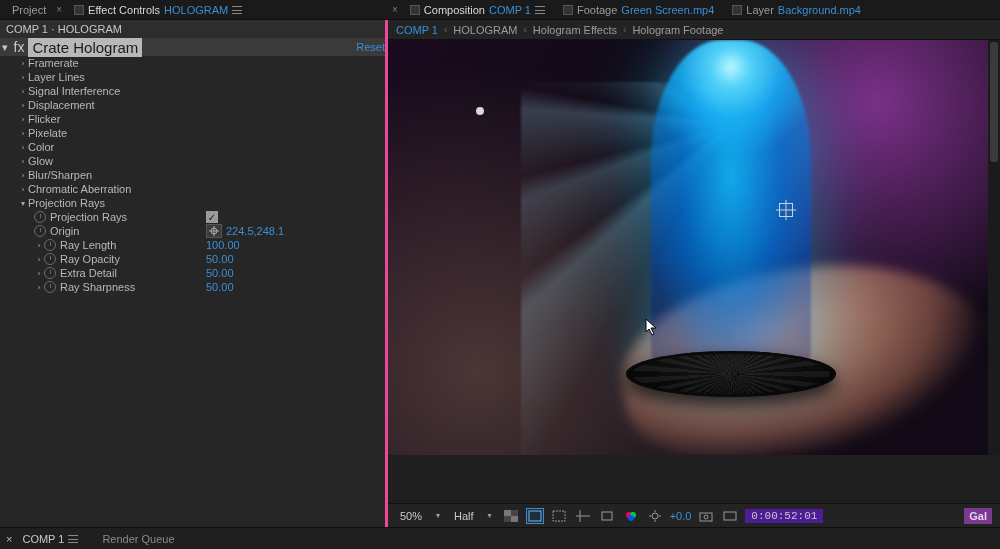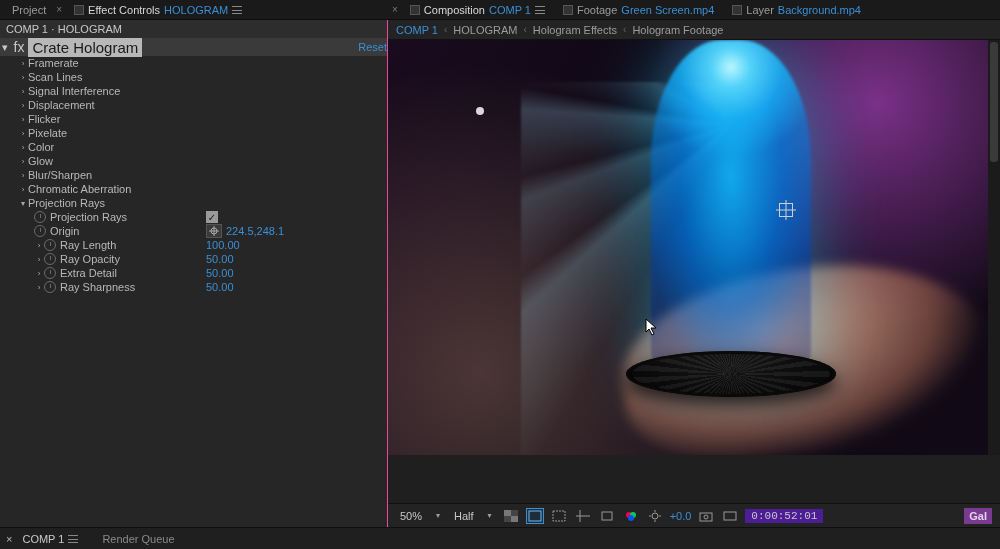--- a/index.html
+++ b/index.html
@@ -12,21 +12,21 @@
   .tabstrip .tab.active { color: #d8d8d8; }
   .tabstrip .x { font-size: 10px; color: #7a7a7a; margin-right: 2px; }
   .tabstrip .box { width: 10px; height: 10px; background: #333; border: 1px solid #555; display:inline-block; }
   .accent { color: #3a8fd6; }
   .menu-lines { display:inline-block; width:10px; height:8px; border-top:1px solid #888; border-bottom:1px solid #888; position:relative; }
   .menu-lines::after { content:""; position:absolute; top:3px; left:0; right:0; border-top:1px solid #888; }
 
   .main-row { flex:1; display:flex; min-height:0; }
 
   
-  .left-pane { width: 388px; background:#262626; display:flex; flex-direction:column; border-right:1px solid #ec4899; }
+  .left-pane { width: 388px; background:#262626; display:flex; flex-direction:column; border-right:3px solid #ec4899; }
   .ec-header { padding: 3px 6px; background:#2d2d2d; color:#c8c8c8; }
   .effect-title-row { display:flex; align-items:center; background:#3a3a3a; height:18px; }
   .effect-title-row .fx { font-size:14px; padding:0 4px; color:#c8c8c8; }
   .effect-title-row .chev { color:#c8c8c8; padding:0 2px; }
   .effect-name-tag { background:#b8b8b8; color:#1a1a1a; padding:1px 4px; font-size:15px; }
   .reset { color:#3a8fd6; margin-left:auto; }
 
   .prop-list { flex:1; overflow:auto; }
   .prop-row { display:flex; align-items:center; height:14px; }
   .prop-row .twirl { width:10px; text-align:center; color:#a8a8a8; font-size:8px; }
@@ -168,21 +168,21 @@
         <span class="reset">Reset</span>
       </div>
 
       <div class="prop-list">
         <div class="prop-row indent-1">
             <span class="twirl">›</span>
             <span class="label">Framerate</span>
           </div>
         <div class="prop-row indent-1">
             <span class="twirl">›</span>
-            <span class="label">Scan Lines</span>
+            <span class="label">Layer Lines</span>
           </div>
         <div class="prop-row indent-1">
             <span class="twirl">›</span>
             <span class="label">Signal Interference</span>
           </div>
         <div class="prop-row indent-1">
             <span class="twirl">›</span>
             <span class="label">Displacement</span>
           </div>
         <div class="prop-row indent-1">

